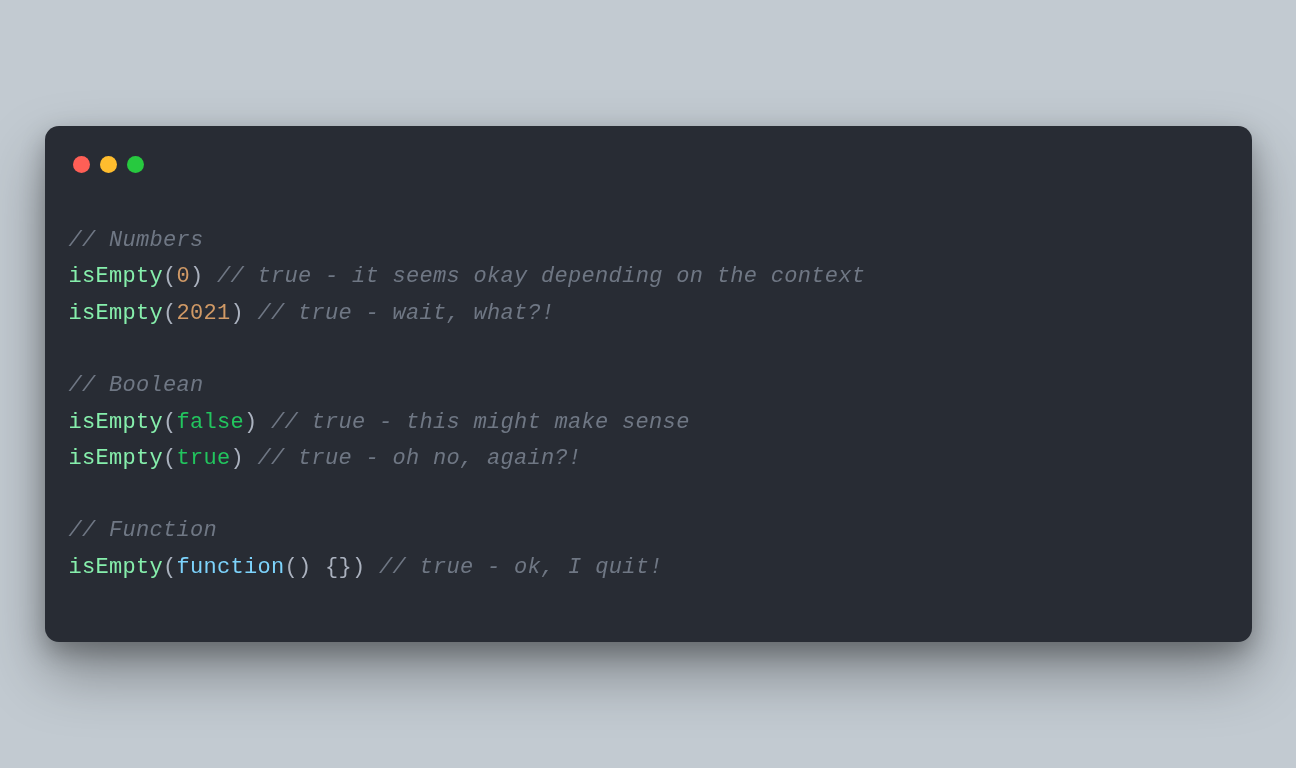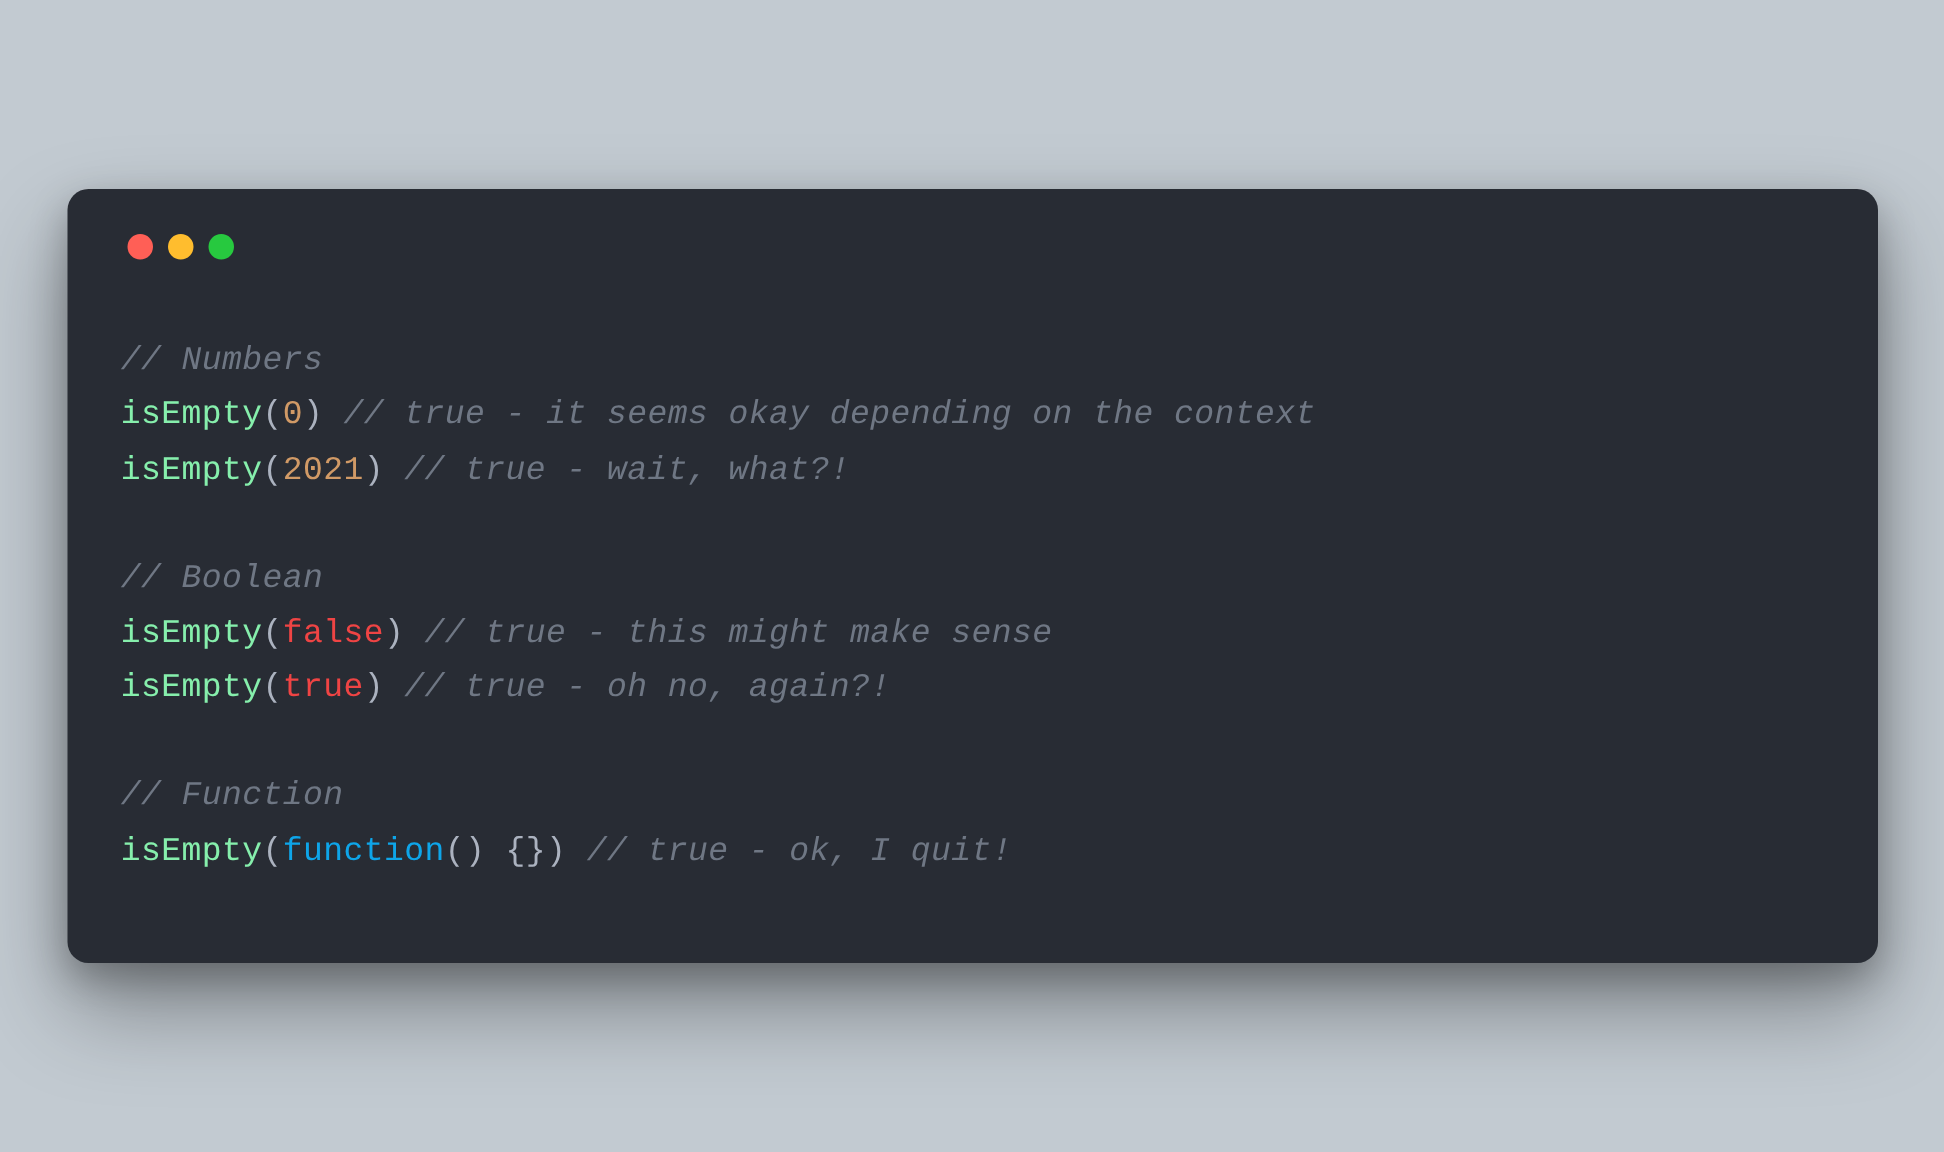--- a/index.html
+++ b/index.html
@@ -14,21 +14,21 @@
       display: flex;
       align-items: center;
       justify-content: center;
       font-family: 'Menlo', 'Monaco', 'Consolas', 'Courier New', monospace;
     }
     .window {
       width: 1207px;
       background: #282c34;
       border-radius: 14px;
       box-shadow: 0 30px 60px rgba(0,0,0,0.35), 0 10px 25px rgba(0,0,0,0.25);
-      padding: 28px 28px 56px 36px;
+      padding: 28px 28px 56px 24px;
     }
     .titlebar {
       display: flex;
       gap: 10px;
       margin-bottom: 50px;
       padding-left: 4px;
       padding-top: 2px;
     }
     .dot {
       width: 17px;
@@ -52,24 +52,24 @@
     .fn {
       color: #86efac;
     }
     .paren {
       color: #abb2bf;
     }
     .num {
       color: #d19a66;
     }
     .kw-bool {
-      color: #ef4444;
+      color: #22c55e;
     }
     .kw-func {
-      color: #0ea5e9;
+      color: #7dd3fc;
     }
     .brace {
       color: #abb2bf;
     }
   </style>
 </head>
 <body>
 
 <div class="window">
   <div class="titlebar">

